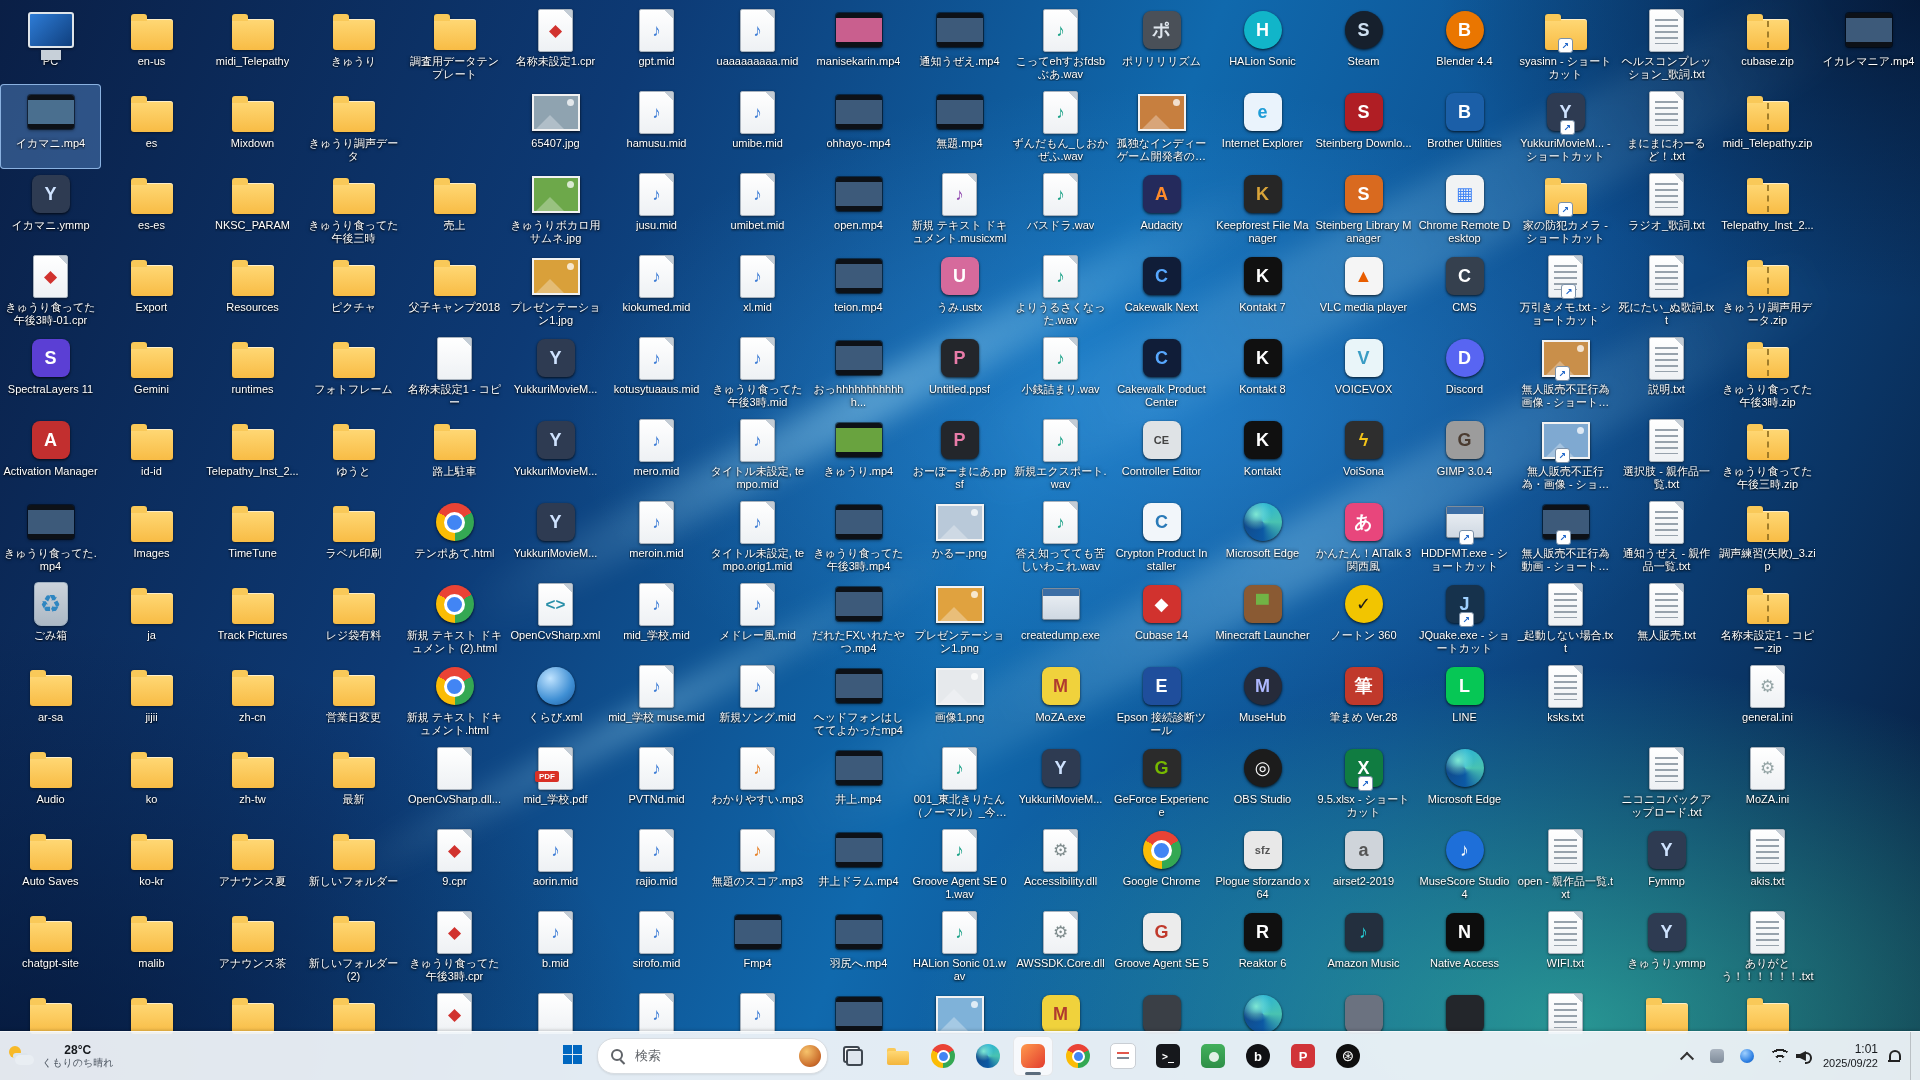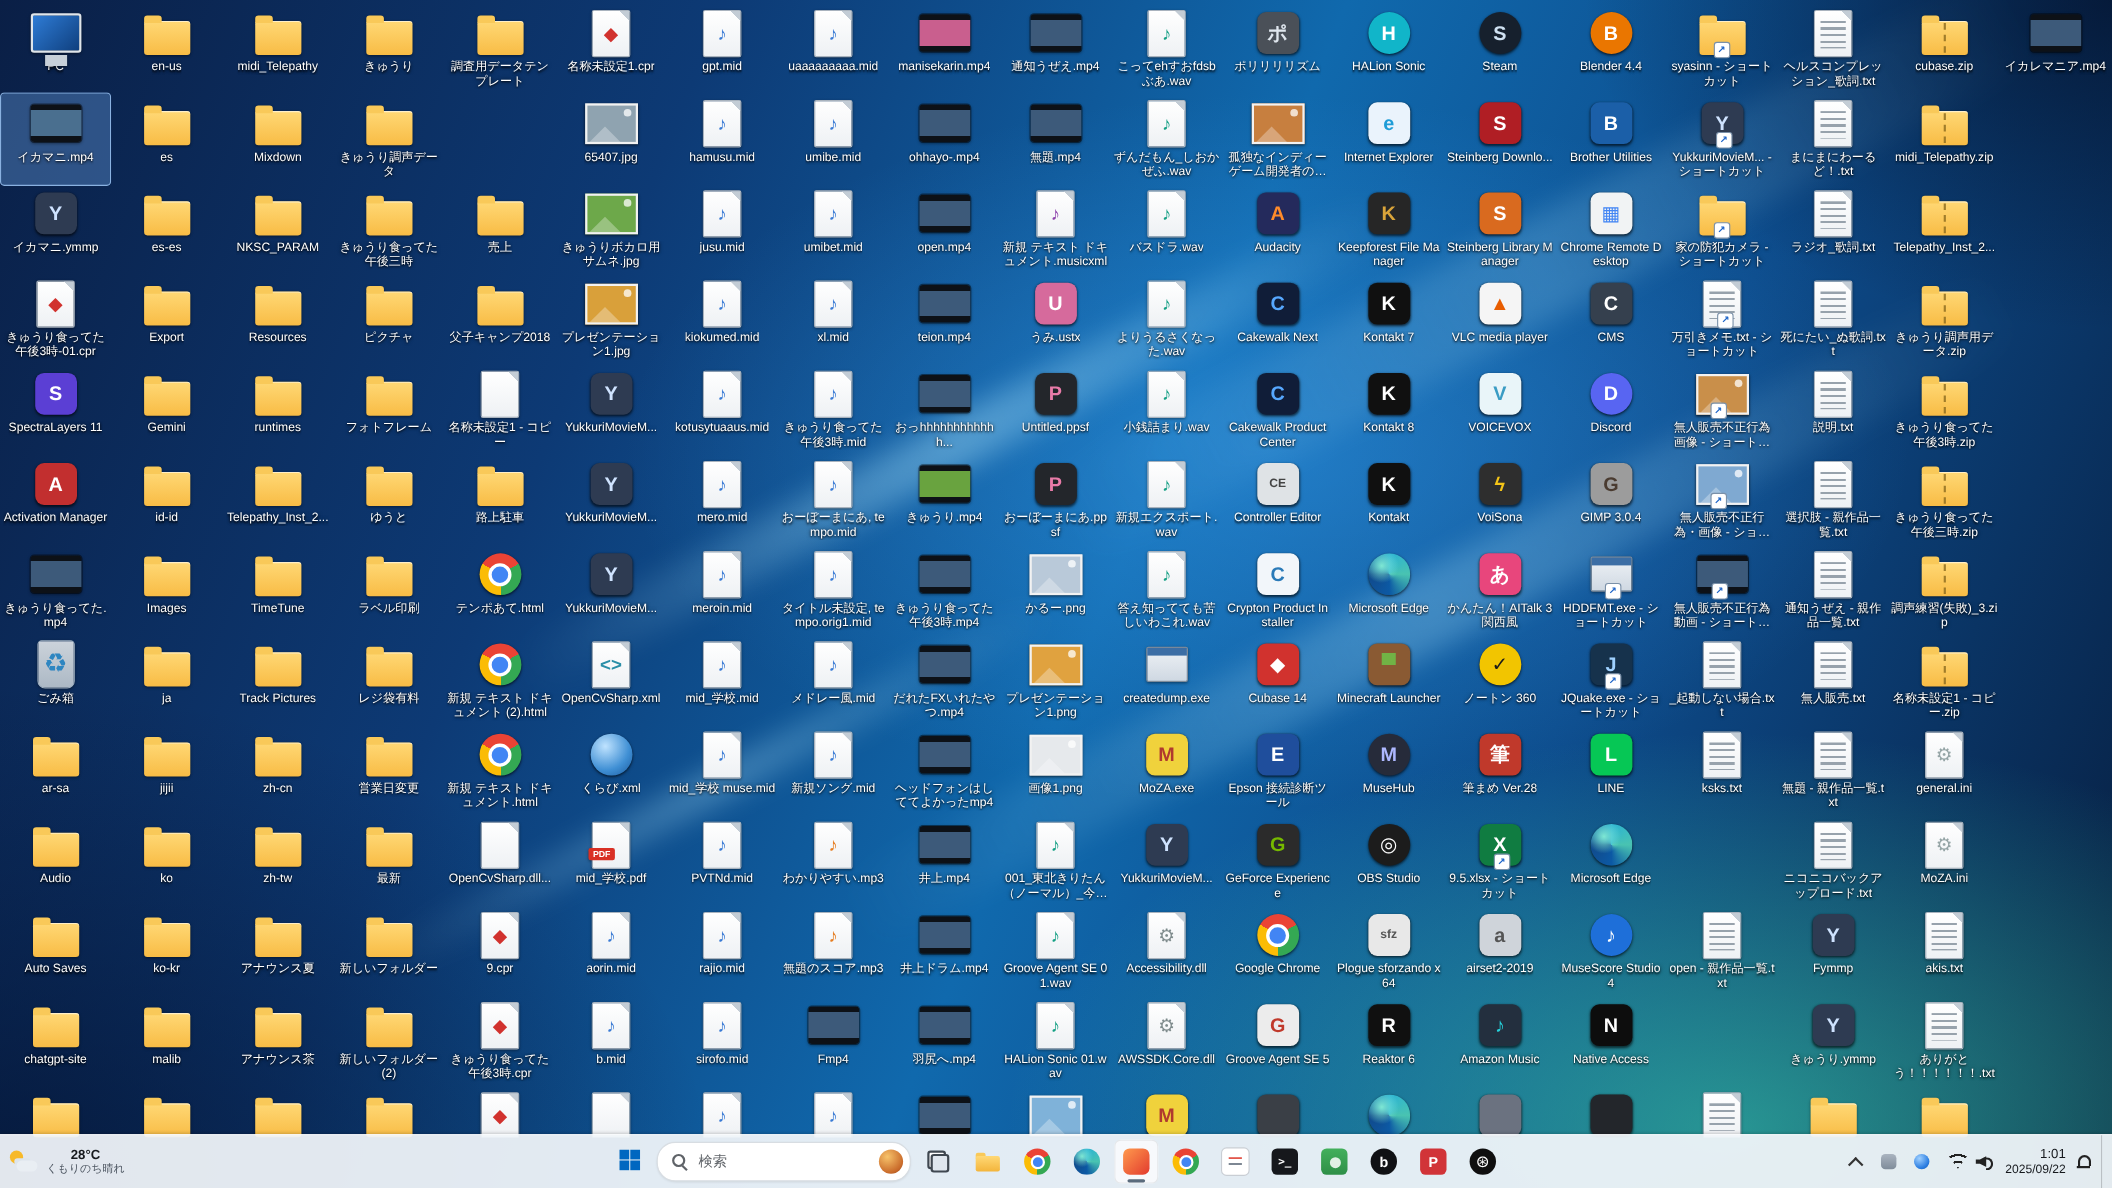--- a/index.html
+++ b/index.html
@@ -767,21 +767,21 @@
           </div>
         </div>
         <div class="lbl">きゅうり食ってた午後3時.mid</div>
       </div>
       <div class="cell" style="grid-area: 6 / 8;">
         <div class="art">
           <div class="a-page">
             <span class="g" style="color:#3a7bd5">♪</span>
           </div>
         </div>
-        <div class="lbl">おーぼーまにあ, tempo.mid</div>
+        <div class="lbl">タイトル未設定, tempo.mid</div>
       </div>
       <div class="cell" style="grid-area: 7 / 8;">
         <div class="art">
           <div class="a-page">
             <span class="g" style="color:#3a7bd5">♪</span>
           </div>
         </div>
         <div class="lbl">タイトル未設定, tempo.orig1.mid</div>
       </div>
       <div class="cell" style="grid-area: 8 / 8;">
@@ -1467,20 +1467,26 @@
           <div class="a-page a-page--lines"></div>
         </div>
         <div class="lbl">ksks.txt</div>
       </div>
       <div class="cell" style="grid-area: 11 / 16;">
         <div class="art">
           <div class="a-page a-page--lines"></div>
         </div>
         <div class="lbl">open - 親作品一覧.txt</div>
       </div>
+      <div class="cell" style="grid-area: 12 / 16;">
+        <div class="art">
+          <div class="a-page a-page--lines"></div>
+        </div>
+        <div class="lbl">WIFI.txt</div>
+      </div>
       <div class="cell" style="grid-area: 13 / 16;">
         <div class="art">
           <div class="a-page a-page--lines"></div>
         </div>
         <div class="lbl"></div>
       </div>
       <div class="cell" style="grid-area: 1 / 17;">
         <div class="art">
           <div class="a-page a-page--lines"></div>
         </div>
@@ -1520,26 +1526,20 @@
         <div class="art">
           <div class="a-page a-page--lines"></div>
         </div>
         <div class="lbl">通知うぜえ - 親作品一覧.txt</div>
       </div>
       <div class="cell" style="grid-area: 8 / 17;">
         <div class="art">
           <div class="a-page a-page--lines"></div>
         </div>
         <div class="lbl">無人販売.txt</div>
-      </div>
-      <div class="cell" style="grid-area: 9 / 17;">
-        <div class="art">
-          <div class="a-page a-page--lines"></div>
-        </div>
-        <div class="lbl">無題 - 親作品一覧.txt</div>
       </div>
       <div class="cell" style="grid-area: 10 / 17;">
         <div class="art">
           <div class="a-page a-page--lines"></div>
         </div>
         <div class="lbl">ニコニコバックアップロード.txt</div>
       </div>
       <div class="cell" style="grid-area: 11 / 17;">
         <div class="art">
           <div class="a-app" style="background: rgb(46, 59, 82); color: rgb(207, 227, 255);">Y</div>

